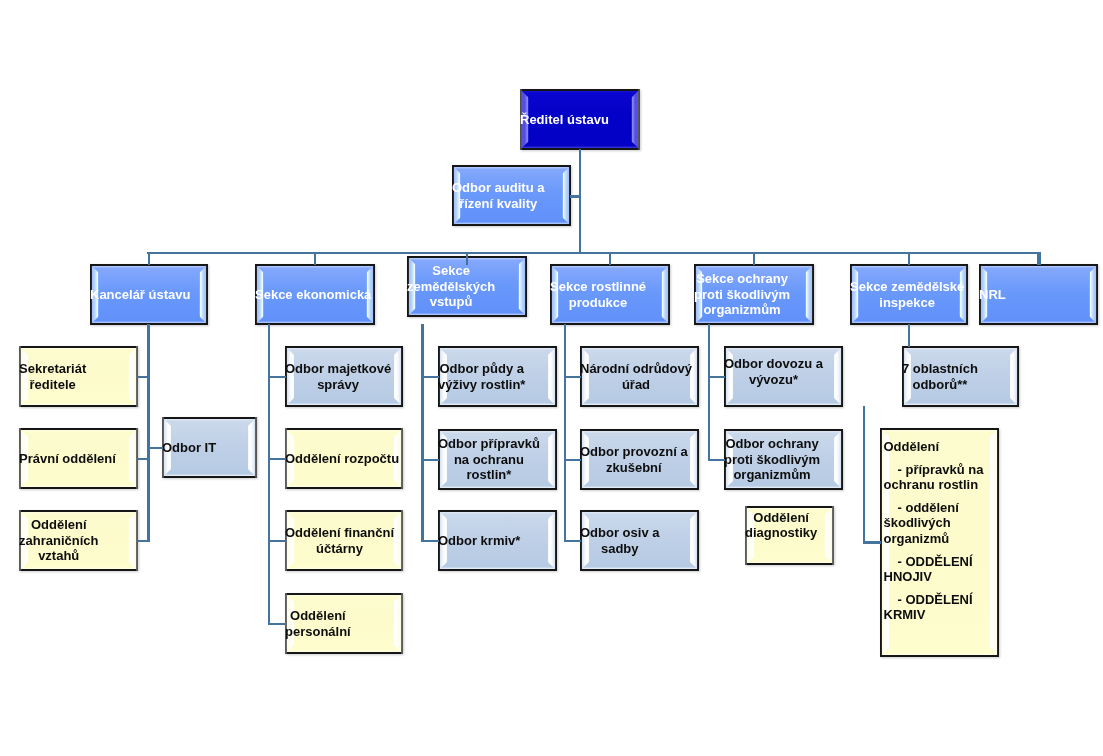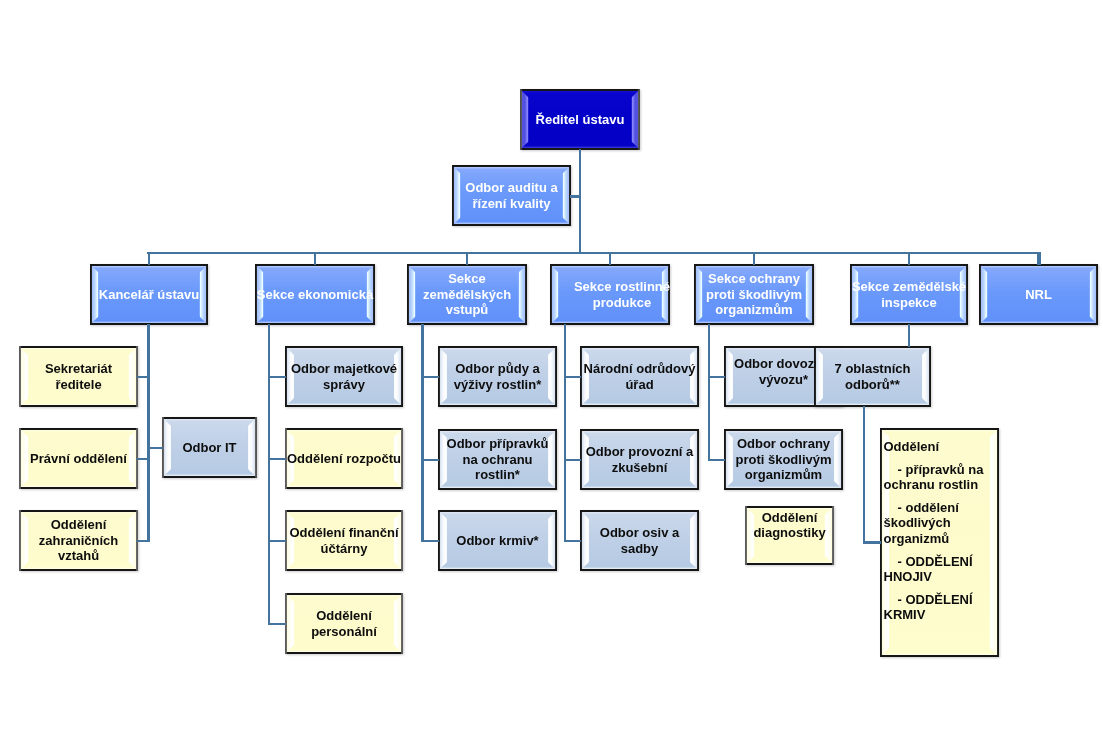--- a/index.html
+++ b/index.html
@@ -6,21 +6,21 @@
   html,body{margin:0;padding:0;background:#ffffff;}
   body{width:1103px;height:756px;font-family:"Liberation Sans",sans-serif;overflow:hidden;}
   #stage{position:relative;width:1103px;height:756px;background:#ffffff;}
 
   .conn{position:absolute;background:#44739E;}
 
   .node{position:absolute;box-sizing:border-box;
         filter:drop-shadow(1.3px 1.6px 1.1px rgba(0,0,0,0.20));}
   .node svg{position:absolute;left:0;top:0;display:block;}
   .node .lbl{position:absolute;left:0;top:0;right:0;bottom:0;
-             display:flex;align-items:center;justify-content:center;
+             display:flex;align-items:center;justify-content:flex-start;
              text-align:center;font-weight:bold;font-size:13px;line-height:15.4px;
              white-space:nowrap;z-index:4;}
   .node .lbl span{display:block;width:100%;}
 
   .node.lvl0 .lbl{color:#ffffff;}
   .node.lvl1 .lbl{color:#ffffff;}
   .node.lvl2 .lbl{color:#0d0d0d;}
   .node.yel  .lbl{color:#0d0d0d;}
 
   .node.bigyel .lbl{display:block;align-items:flex-start;justify-content:flex-start;
@@ -216,21 +216,21 @@
         <line x1="0" y1="60.05" x2="120" y2="60.05" stroke="#161616" stroke-width="1.9"></line>
         <line x1="0.95" y1="0" x2="0.95" y2="61" stroke="#161616" stroke-width="1.9"></line>
         <line x1="119.05" y1="0" x2="119.05" y2="61" stroke="#161616" stroke-width="1.9"></line>
       </svg>
       <div class="lbl">
         <div>
           <span>Sekce ekonomická</span>
         </div>
       </div>
     </div>
-    <div class="node lvl1 wrap" style="left: 407px; top: 264px; width: 120px; height: 61px;">
+    <div class="node lvl1 wrap" style="left: 407px; top: 256px; width: 120px; height: 61px;">
       <svg width="120" height="61" viewBox="0 0 120 61">
         <defs>
           <linearGradient id="gnodediv3" x1="0" y1="0" x2="0" y2="1">
             <stop offset="0" stop-color="#86A9FC"></stop>
             <stop offset="0.45" stop-color="#6A99FB"></stop>
             <stop offset="1" stop-color="#6090FA"></stop>
           </linearGradient>
           <linearGradient id="gnodediv3L" x1="0" y1="0" x2="1" y2="0">
             <stop offset="0" stop-color="#A0BDFE"></stop>
             <stop offset="0.42" stop-color="#B8D4FE"></stop>
@@ -1272,21 +1272,21 @@
         <line x1="0.95" y1="0" x2="0.95" y2="59" stroke="#5C5C5C" stroke-width="1.9"></line>
         <line x1="88.05" y1="0" x2="88.05" y2="59" stroke="#5C5C5C" stroke-width="1.9"></line>
       </svg>
       <div class="lbl">
         <div>
           <span>Oddělení</span>
           <span>diagnostiky</span>
         </div>
       </div>
     </div>
-    <div class="node lvl2 wrap" style="left: 814px; top: 346px; width: 117px; height: 61px;">
+    <div class="node lvl2 wrap" style="left: 902px; top: 346px; width: 117px; height: 61px;">
       <svg width="117" height="61" viewBox="0 0 117 61">
         <defs>
           <linearGradient id="gnodec6r1" x1="0" y1="0" x2="0" y2="1">
             <stop offset="0" stop-color="#CCD9EB"></stop>
             <stop offset="0.45" stop-color="#BFD0E7"></stop>
             <stop offset="1" stop-color="#B5CAE3"></stop>
           </linearGradient>
           <linearGradient id="gnodec6r1L" x1="0" y1="0" x2="1" y2="0">
             <stop offset="0" stop-color="#D3DFEF"></stop>
             <stop offset="0.42" stop-color="#F6F9FD"></stop>

